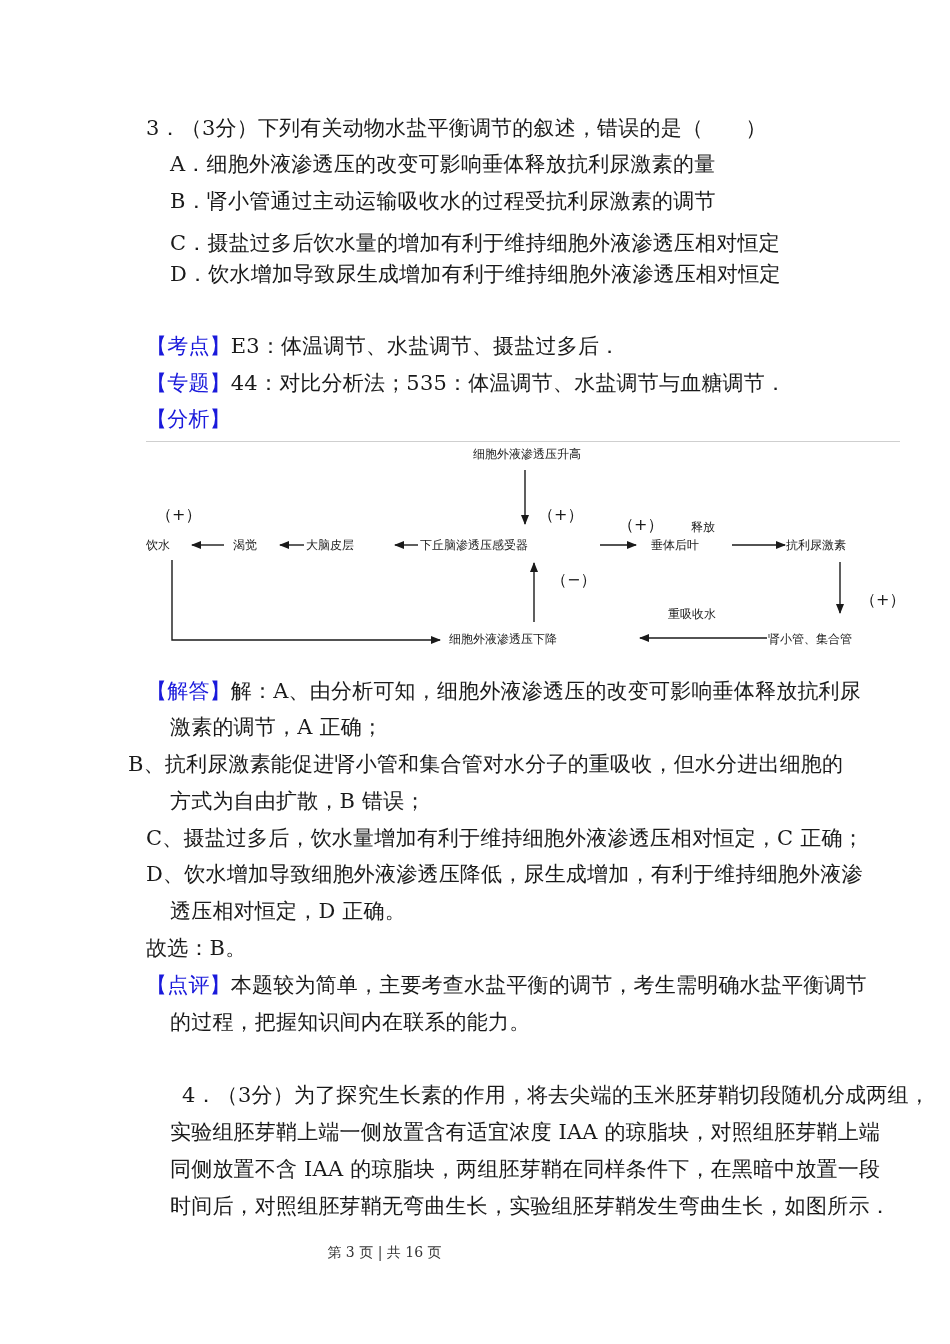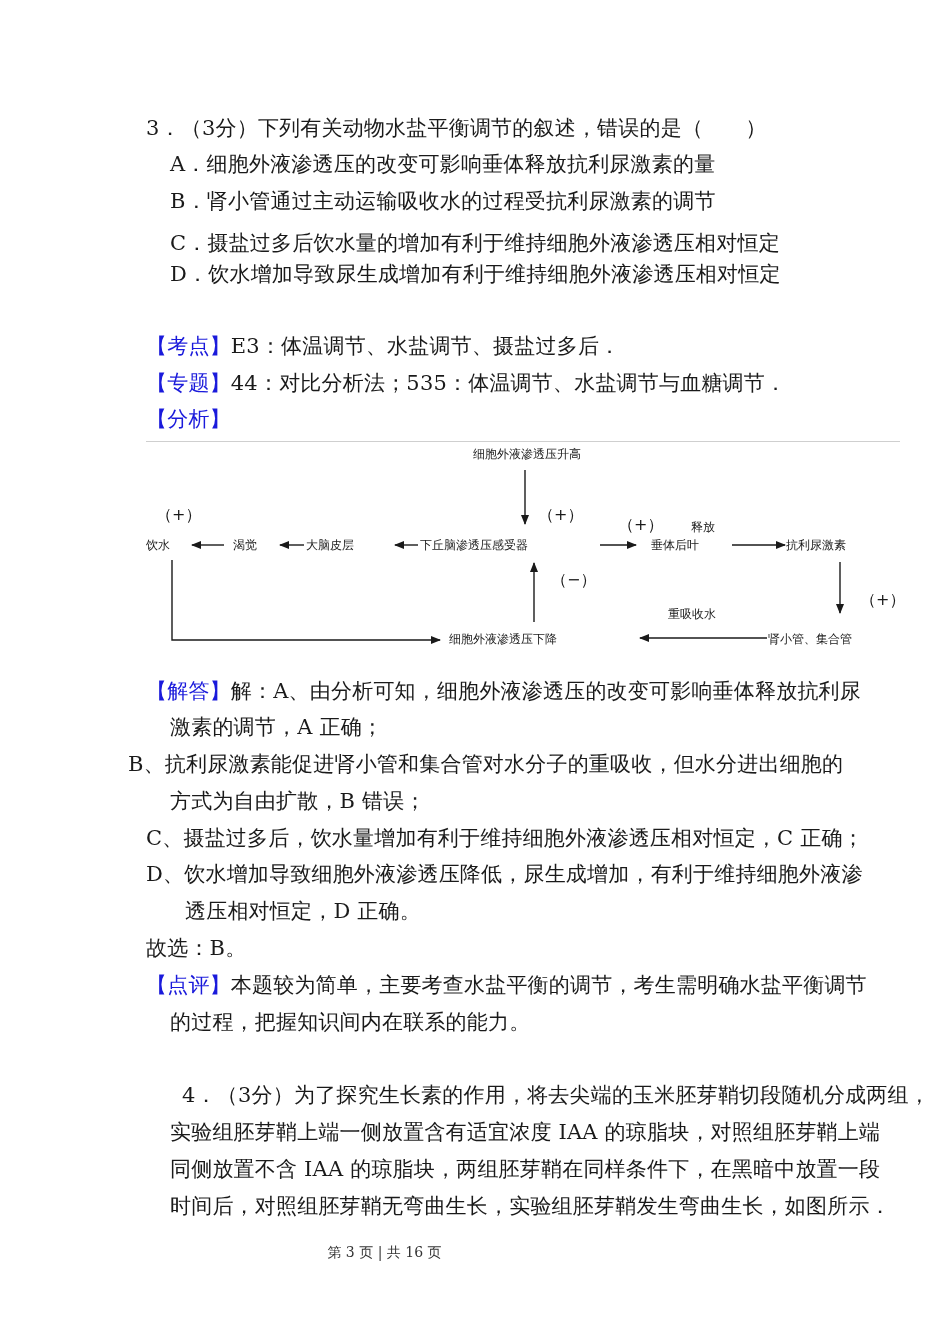--- a/index.html
+++ b/index.html
@@ -89,21 +89,21 @@
 </div>
 
 <div class="line" style="left:146px; top:680px;">
   <span class="tag">【解答】</span><span>解：A、由分析可知，细胞外液渗透压的改变可影响垂体释放抗利尿</span>
 </div>
 <div class="line" style="left:170px; top:716px;">激素的调节，A 正确；</div>
 <div class="line" style="left:128px; top:753px;">B、抗利尿激素能促进肾小管和集合管对水分子的重吸收，但水分进出细胞的</div>
 <div class="line" style="left:170px; top:790px;">方式为自由扩散，B 错误；</div>
 <div class="line" style="left:146px; top:827px;">C、摄盐过多后，饮水量增加有利于维持细胞外液渗透压相对恒定，C 正确；</div>
 <div class="line" style="left:146px; top:863px;">D、饮水增加导致细胞外液渗透压降低，尿生成增加，有利于维持细胞外液渗</div>
-<div class="line" style="left:170px; top:900px;margin-left:15px;">透压相对恒定，D 正确。</div>
+<div class="line" style="left:170px; top:900px;">透压相对恒定，D 正确。</div>
 <div class="line" style="left:146px; top:937px;">故选：B。</div>
 
 <div class="line" style="left:146px; top:974px;">
   <span class="tag">【点评】</span><span>本题较为简单，主要考查水盐平衡的调节，考生需明确水盐平衡调节</span>
 </div>
 <div class="line" style="left:170px; top:1011px;">的过程，把握知识间内在联系的能力。</div>
 
 <div class="line" style="left:146px; top:1084px;margin-left:36px;">4．（3分）为了探究生长素的作用，将去尖端的玉米胚芽鞘切段随机分成两组，</div>
 <div class="line" style="left:170px; top:1121px;">实验组胚芽鞘上端一侧放置含有适宜浓度 IAA 的琼脂块，对照组胚芽鞘上端</div>
 <div class="line" style="left:170px; top:1158px;">同侧放置不含 IAA 的琼脂块，两组胚芽鞘在同样条件下，在黑暗中放置一段</div>

